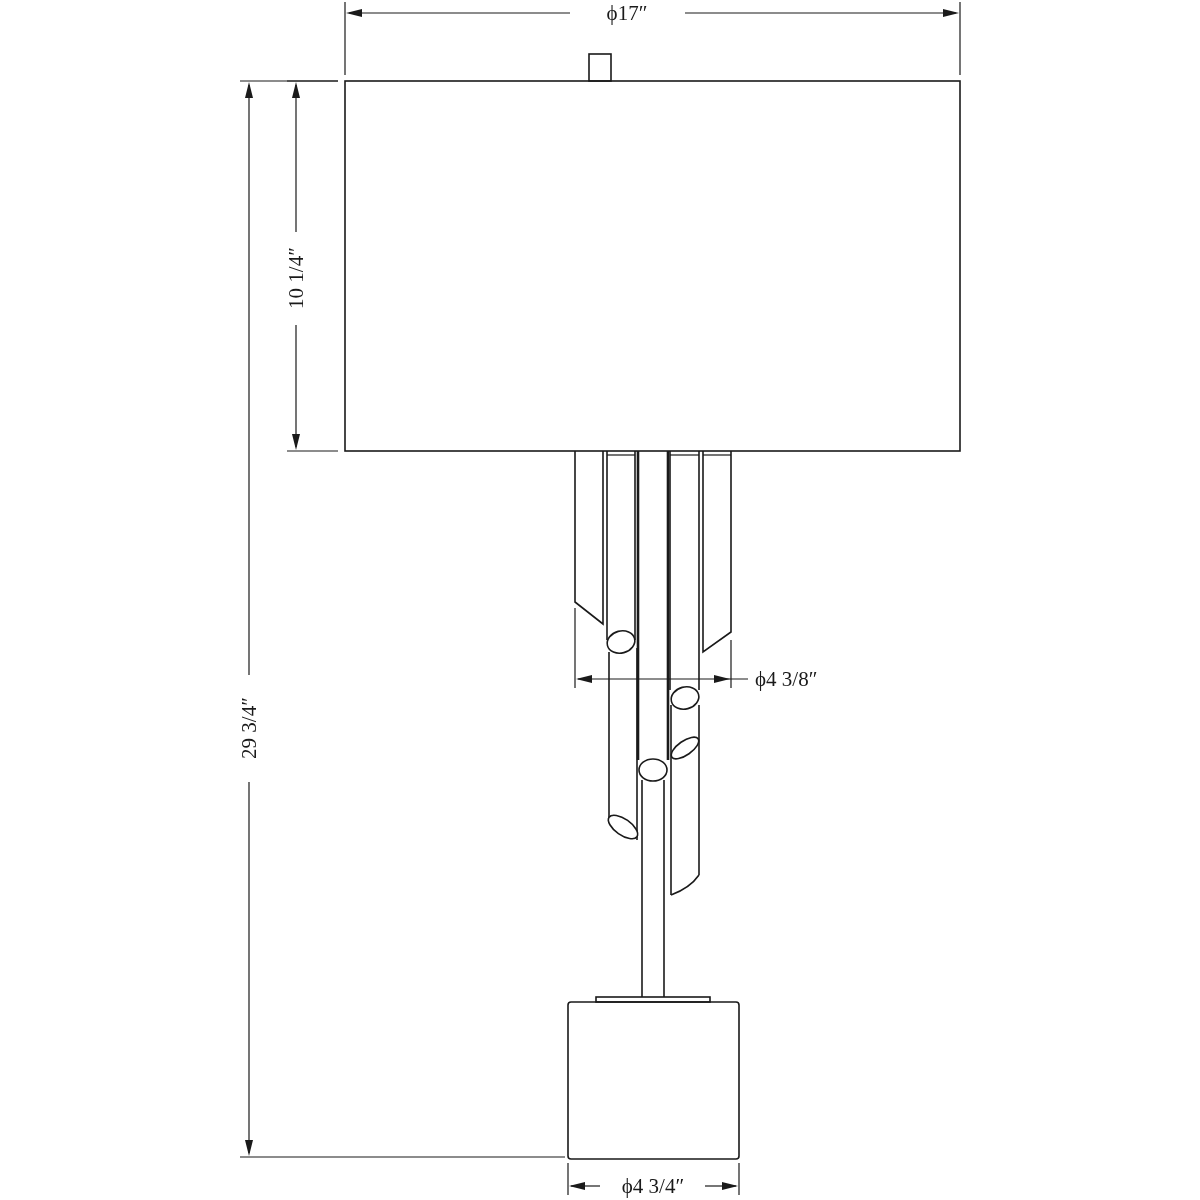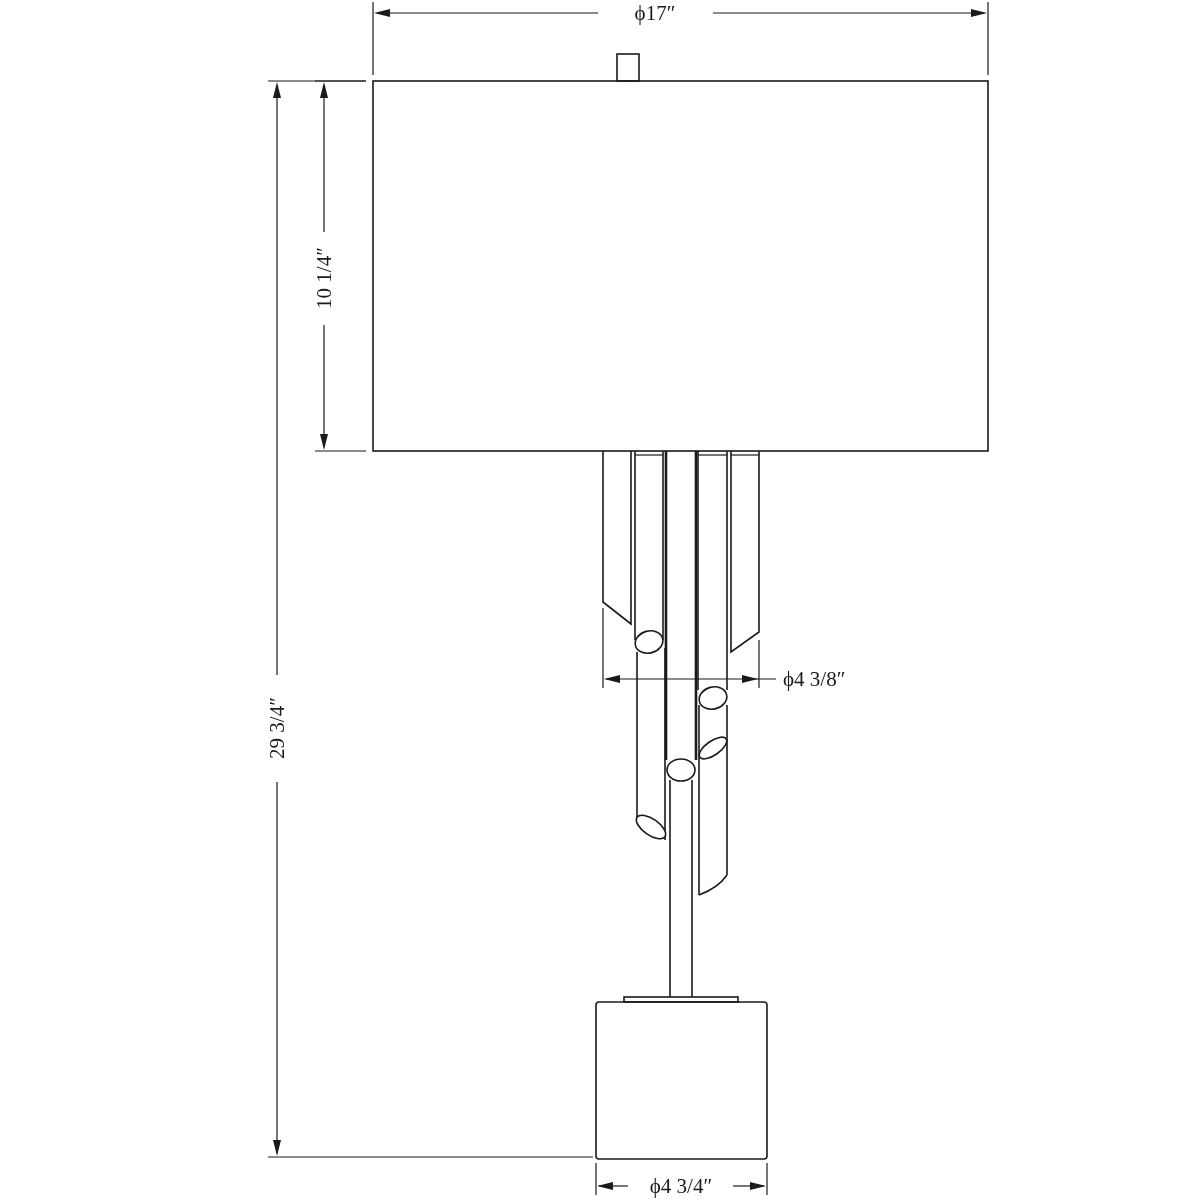--- a/index.html
+++ b/index.html
@@ -1,16 +1,16 @@
 <!DOCTYPE html>
 <html><head>
   <meta charset="utf-8">
   <style>
     html, body { margin: 0; padding: 0; background: #ffffff; }
-    #canvas { position: relative; width: 1032px; height: 1200px; background: #ffffff; overflow: hidden; margin-left: 28px; }
+    #canvas { position: relative; width: 1032px; height: 1200px; background: #ffffff; overflow: hidden; }
     svg { position: absolute; left: 0; top: 0; }
     .ln { stroke: #1a1a1a; stroke-width: 1.6; fill: none; }
     .thin { stroke: #1a1a1a; stroke-width: 1.2; fill: none; }
     .thick { stroke: #1a1a1a; stroke-width: 2.6; fill: none; }
     .fillw { fill: #ffffff; stroke: #1a1a1a; stroke-width: 1.6; }
     .dimtxt { font-family: "Liberation Serif", "DejaVu Serif", serif; font-size: 21px; fill: #1a1a1a; }
     .arrow { fill: #1a1a1a; }
   </style>
 </head>
 <body>

